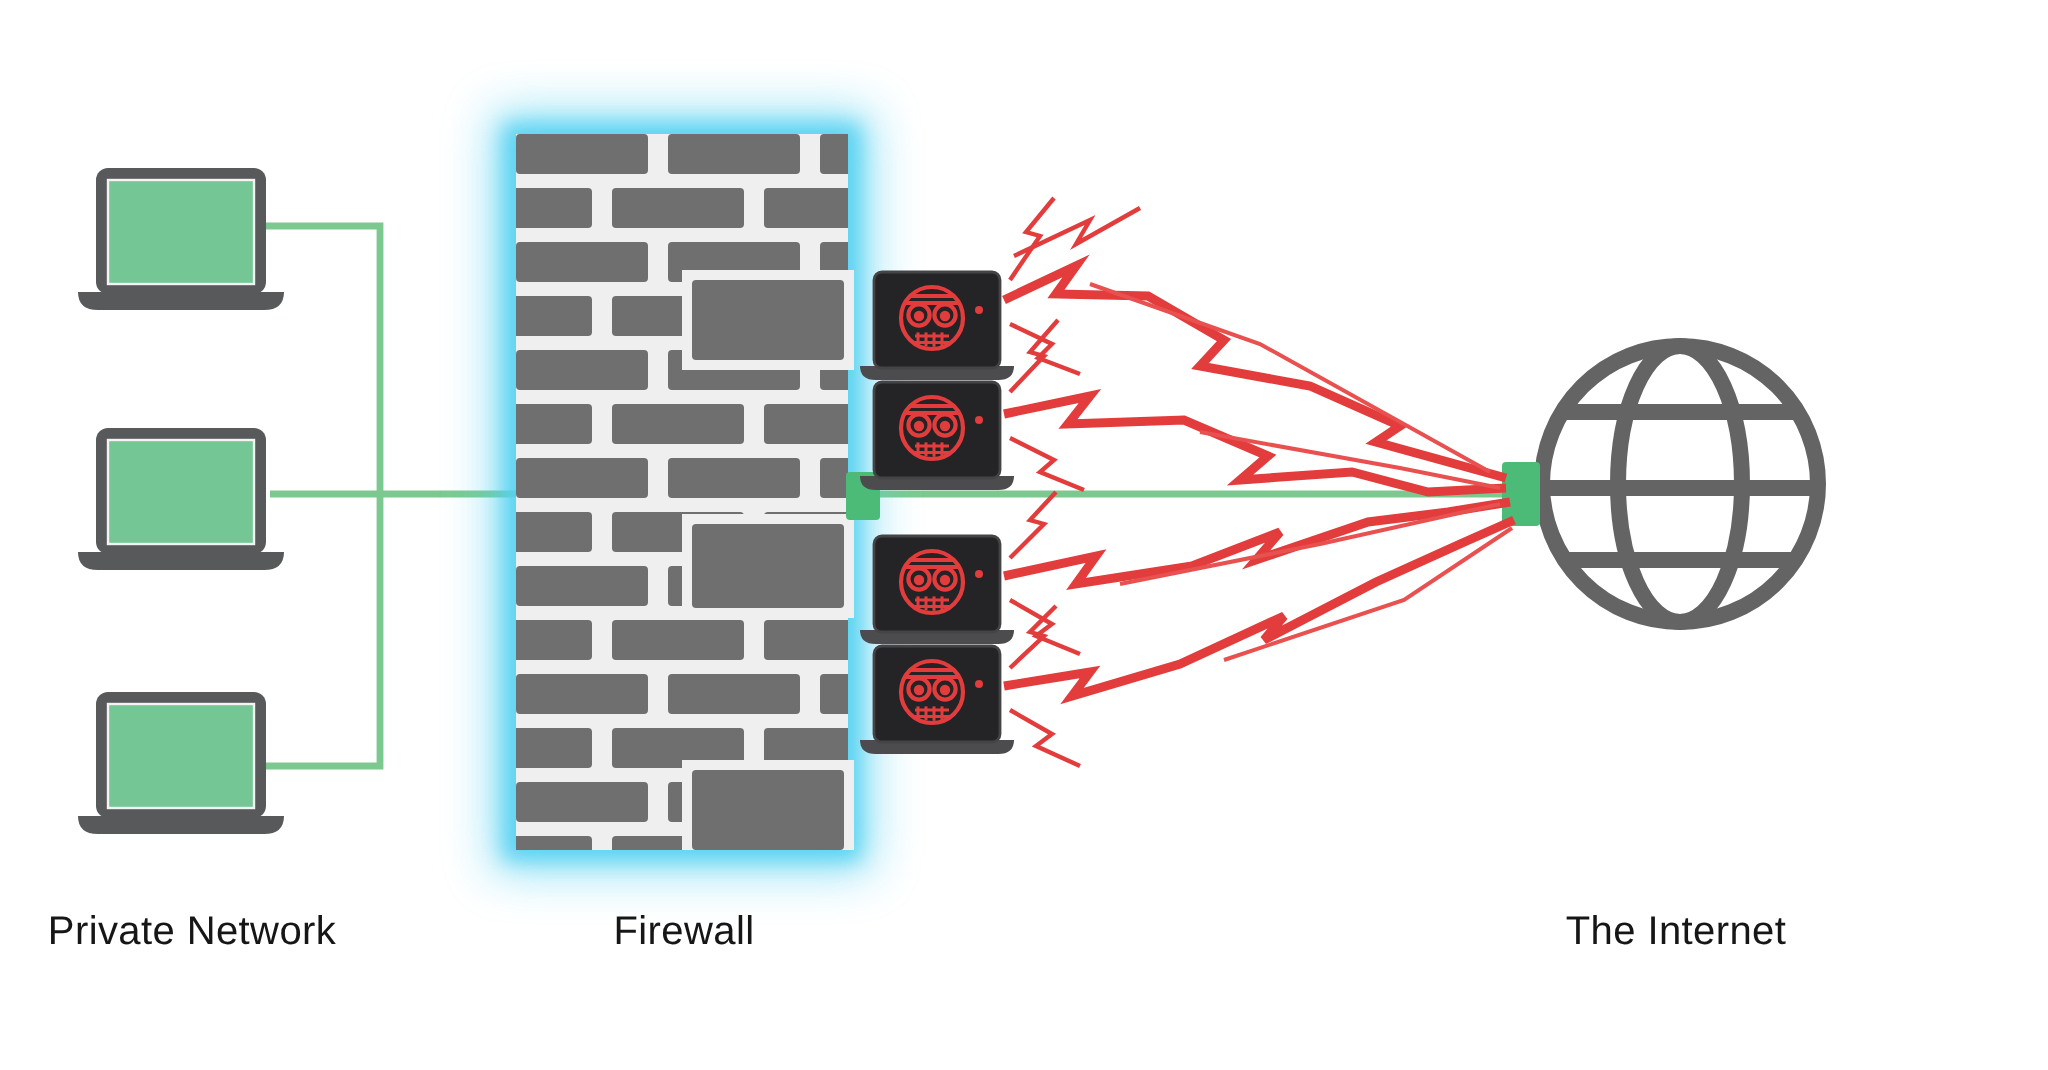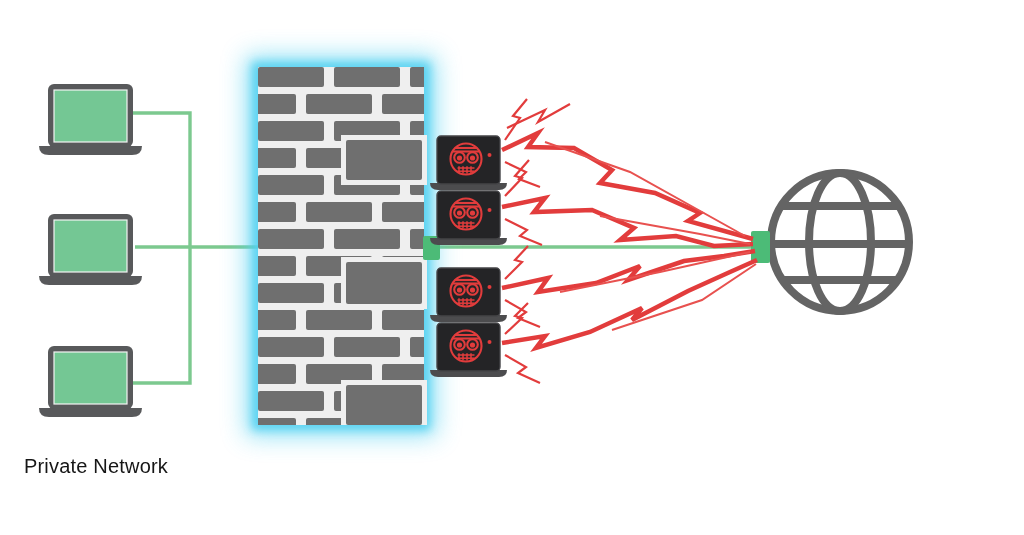--- a/index.html
+++ b/index.html
@@ -141,13 +141,15 @@
       <path class="spark" d="M 505,196 L 522,178 L 515,176 L 529,160"></path>
       <path class="spark" d="M 505,219 L 527,230 L 520,236 L 542,245"></path>
       <path class="spark" d="M 505,279 L 522,262 L 515,260 L 528,246"></path>
       <path class="spark" d="M 505,300 L 526,312 L 518,318 L 540,327"></path>
       <path class="spark" d="M 505,334 L 522,318 L 515,316 L 528,303"></path>
       <path class="spark" d="M 505,355 L 526,367 L 518,373 L 540,383"></path>
     </g>
   </svg>
 
   <div class="diagram-label lbl-private">Private Network</div>
+  <div class="diagram-label lbl-firewall">Firewall</div>
+  <div class="diagram-label lbl-internet">The Internet</div>
 </div>
 
 </body></html>

